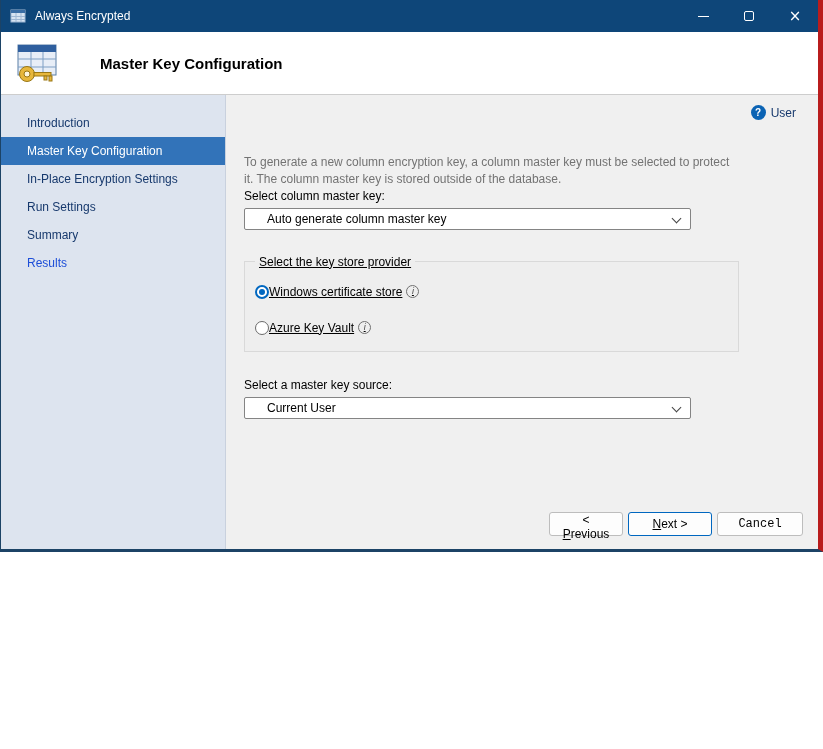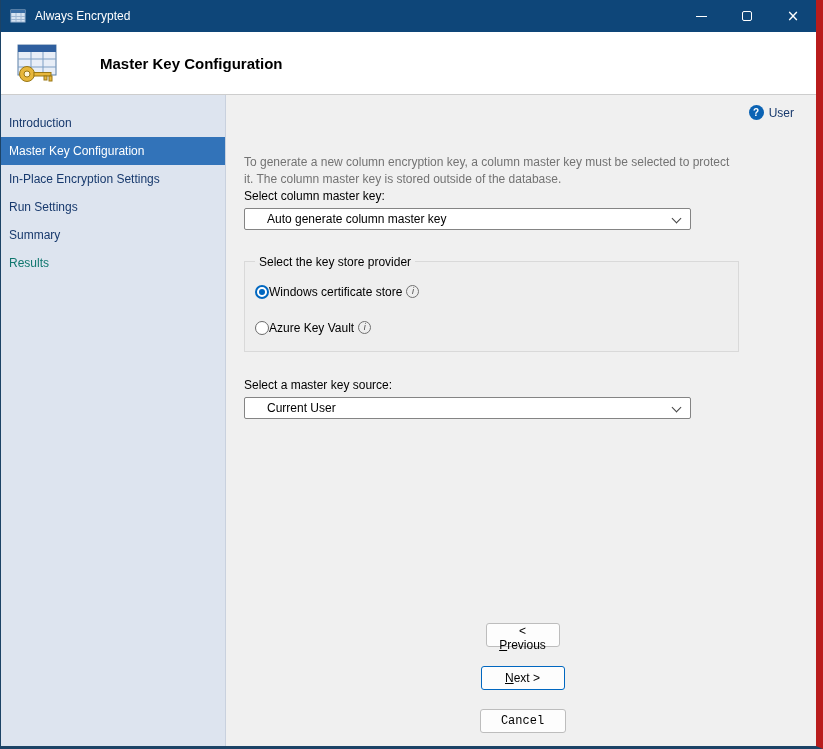--- a/index.html
+++ b/index.html
@@ -1,22 +1,22 @@
 <!DOCTYPE html>
 <html><head>
 <meta charset="utf-8">
 <style>
   * { box-sizing: border-box; margin: 0; padding: 0; }
   html, body { width: 823px; height: 749px; overflow: hidden; }
   body { font-family: "Liberation Sans", sans-serif; font-size: 12px; color: #000; background: #fff; }
 
   .window {
-    width: 823px; height: 749px;
+    width: 823px; height: 552px;
     display: flex; flex-direction: column;
-    border-left: 1px solid #1c4366; border-right: 7px solid #b91c1c; border-bottom: 3px solid #1c4366; justify-content: space-between;
+    border-left: 1px solid #1c4366; border-right: 5px solid #b91c1c; border-bottom: 3px solid #1c4366; justify-content: space-between;
   }
 
   
   .titlebar {
     height: 32px; flex: 0 0 32px;
     background: #0e4679; color: #fff;
     display: flex; align-items: center;
     padding-left: 9px;
   }
   .titlebar-title { margin-left: 9px; font-size: 12px; }
@@ -36,23 +36,23 @@
   .page-title { font-size: 15px; font-weight: bold; margin-left: 40px; }
 
   
   .body-row { flex: 1; display: flex; min-height: 0; }
 
   .sidebar {
     width: 225px; flex: 0 0 225px;
     background: #dde4ef; border-right: 1px solid #c9d1de;
     padding-top: 14px;
   }
-  .side-item { height: 28px; line-height: 28px; padding-left: 8px; color: #17396d; white-space: nowrap; }
+  .side-item { height: 28px; line-height: 28px; padding-left: 26px; color: #17396d; white-space: nowrap; }
   .side-item.selected { background: #3273b9; color: #fff; }
-  .side-item.disabled { color: #0f766e; }
+  .side-item.disabled { color: #1d4ed8; }
 
   .content {
     flex: 1; background: #f0f0f0;
     display: flex; flex-direction: column;
     padding-left: 18px; min-width: 0;
   }
 
   .help-row { align-self: flex-end; margin: 10px 22px 0 0; display: flex; align-items: center; gap: 5px; color: #17396d; }
   .help-icon { width: 15px; height: 15px; border-radius: 50%; background: #0b63b4; color: #fff; font-size: 10px; font-weight: bold; display: flex; align-items: center; justify-content: center; }
 
@@ -66,31 +66,32 @@
     background: #fff; border: 1px solid #848484; border-radius: 2px;
     display: flex; align-items: center; padding-left: 22px;
     position: relative;
   }
   .combo-chevron { position: absolute; right: 10px; top: 6px; width: 7px; height: 7px; border-right: 1.5px solid #444; border-bottom: 1.5px solid #444; transform: rotate(45deg); }
 
   fieldset.group {
     margin-top: 25px; width: 495px;
     border: 1px solid #d9d9d9; background: #eeeeee;
     padding: 8px 12px 16px 8px;
+    text-decoration: underline;
   }
   fieldset.group legend { padding: 0 4px; margin-left: 2px; }
 
   .radio-row { display: flex; align-items: center; margin: 8px 0 0 2px; }
   .radio-row + .radio-row { margin-top: 22px; }
   .radio { width: 14px; height: 14px; border: 1px solid #6b6b6b; border-radius: 50%; background: #fff; position: relative; flex: 0 0 14px; }
   .radio[data-checked="true"] { border: 2px solid #0067c0; }
   .radio[data-checked="true"]::after { content: ""; position: absolute; left: 2px; top: 2px; width: 6px; height: 6px; border-radius: 50%; background: #0067c0; }
   .info-icon { width: 13px; height: 13px; border: 1px solid #707070; border-radius: 50%; color: #4a4a4a; font-size: 9px; line-height: 11px; text-align: center; font-style: italic; margin-left: 4px; background: transparent; padding: 0; }
 
-  .footer-row { margin-top: auto; display: flex; justify-content: flex-end; align-items: center; gap: 19px; padding: 0 15px 13px 0; flex-direction: column; }
+  .footer-row { margin-top: auto; display: flex; justify-content: flex-end; align-items: center; gap: 5px; padding: 0 15px 13px 0; }
   .btn { height: 24px; background: #fdfdfd; border: 1px solid #bdbdbd; border-radius: 3px; font-family: "Liberation Sans", sans-serif; font-size: 12px; color: #000; padding: 0 10px; }
   .btn.prev { width: 74px; }
   .btn.next { width: 84px; border-color: #0067c0; }
   .btn.cancel { width: 86px; font-family: Liberation Mono, monospace; }
   .mn { text-decoration: underline; }
 </style>
 </head>
 <body>
 
 <div class="window">

